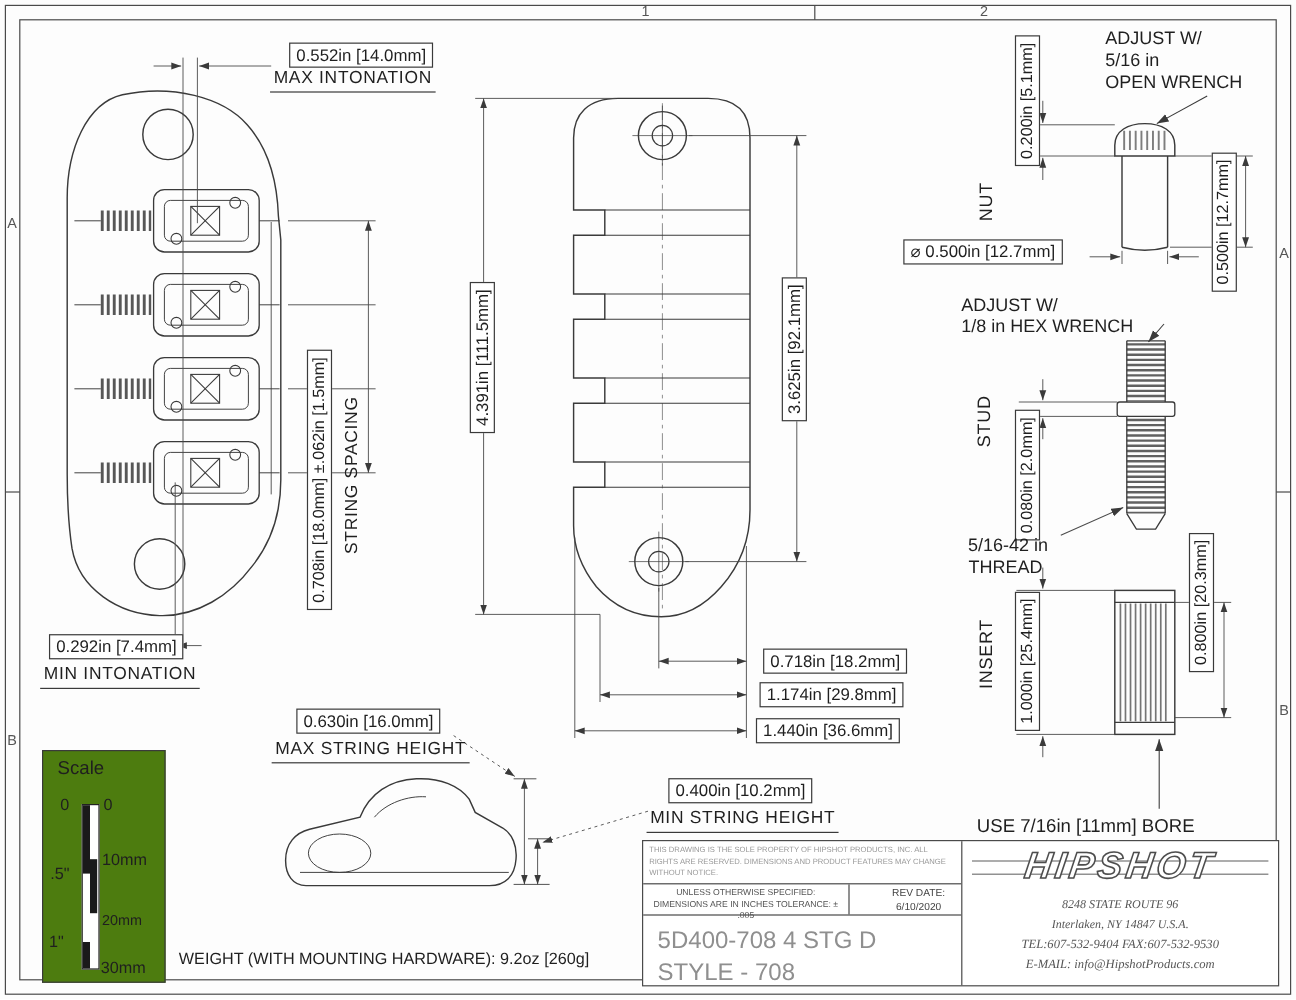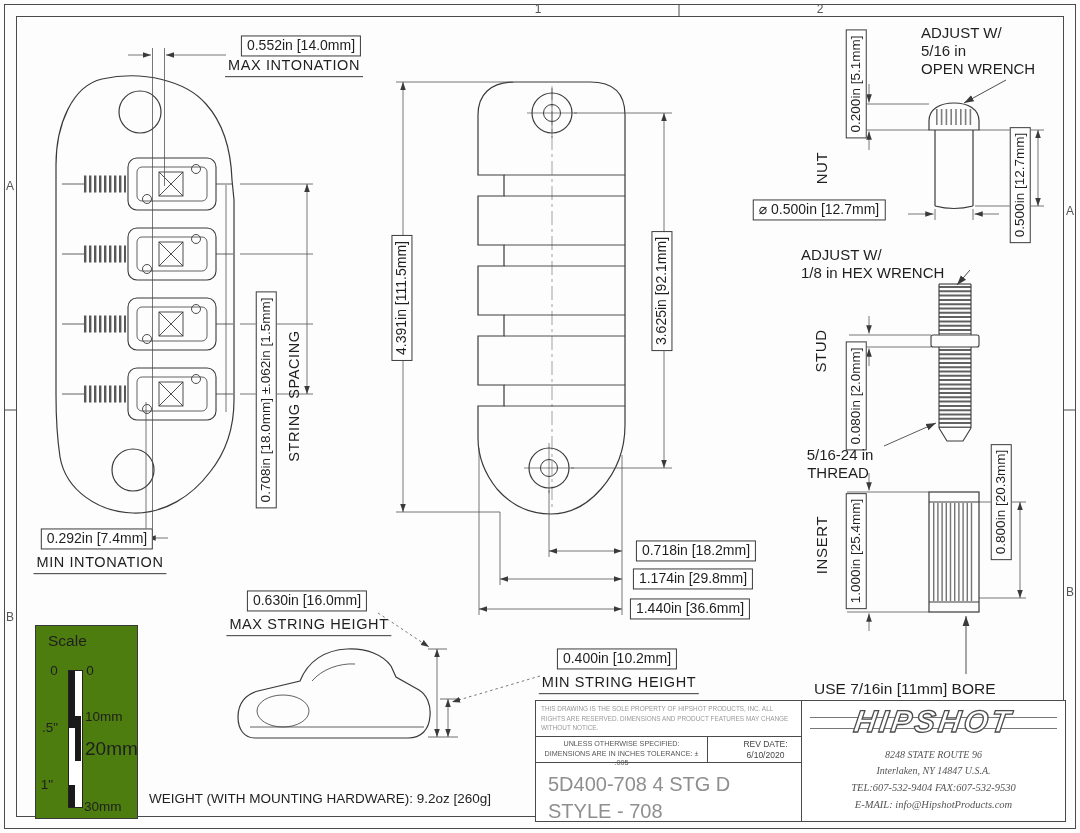--- a/index.html
+++ b/index.html
@@ -261,21 +261,21 @@
 <div class="t note" style="left:921px;top:60px">OPEN WRENCH</div>
 <div class="t cr lbl" style="left:822px;top:168px;font-size:15px">NUT</div>
 <div class="t cr box" style="left:856px;top:84px;font-size:13.5px">0.200in [5.1mm]</div>
 <div class="t c box" style="left:819px;top:210px">⌀ 0.500in [12.7mm]</div>
 <div class="t cr box" style="left:1020px;top:185px;font-size:13.5px">0.500in [12.7mm]</div>
 
 <div class="t note" style="left:801px;top:246px">ADJUST W/</div>
 <div class="t note" style="left:801px;top:264px">1/8 in HEX WRENCH</div>
 <div class="t cr lbl" style="left:821px;top:351px;font-size:15px">STUD</div>
 <div class="t cr box" style="left:856px;top:396px;font-size:13.5px">0.080in [2.0mm]</div>
-<div class="t c note" style="left:840px;top:455px">5/16-24 in</div>
+<div class="t c note" style="left:840px;top:455px">5/16-42 in</div>
 <div class="t c note" style="left:838px;top:473px">THREAD</div>
 
 <div class="t cr lbl" style="left:822px;top:545px;font-size:15px">INSERT</div>
 <div class="t cr box" style="left:856px;top:551px;font-size:13.5px">1.000in [25.4mm]</div>
 <div class="t cr box" style="left:1001px;top:502px;font-size:13.5px">0.800in [20.3mm]</div>
 <div class="t note" style="left:814px;top:680px;font-size:15.5px">USE 7/16in [11mm] BORE</div>
 
 <div class="t c box" style="left:307px;top:601px">0.630in [16.0mm]</div>
 <div class="t c ul lbl" style="left:309px;top:626px">MAX STRING HEIGHT</div>
 <div class="t c box" style="left:617px;top:659px">0.400in [10.2mm]</div>
@@ -288,21 +288,21 @@
   <div class="sbar" style="left:32px;top:44px;width:13px;height:136px">
     <i style="left:0;top:0;width:6px;height:57px"></i>
     <i style="left:6px;top:45px;width:6px;height:45px"></i>
     <i style="left:0;top:114px;width:6px;height:22px"></i>
   </div>
   <div class="t c" style="left:18px;top:45px;font-size:13.5px">0</div>
   <div class="t c" style="left:54px;top:45px;font-size:13.5px">0</div>
   <div class="t c" style="left:14px;top:102px;font-size:13.5px">.5"</div>
   <div class="t" style="left:49px;top:83px;font-size:13.5px">10mm</div>
   <div class="t c" style="left:11px;top:159px;font-size:13.5px">1"</div>
-  <div class="t" style="left:49px;top:112px;font-size:19px">20mm</div>
+  <div class="t" style="left:49px;top:135px;font-size:12px">20mm</div>
   <div class="t" style="left:48px;top:173px;font-size:13.5px">30mm</div>
 </div>
 
 <div class="tblock" style="left:535px;top:700px;width:529px;height:120px">
   <div class="tb-left">
     <div class="tb-prop">THIS DRAWING IS THE SOLE PROPERTY OF HIPSHOT PRODUCTS, INC. ALL RIGHTS ARE RESERVED. DIMENSIONS AND PRODUCT FEATURES MAY CHANGE WITHOUT NOTICE.</div>
     <div class="tb-mid">
       <div class="tb-spec">UNLESS OTHERWISE SPECIFIED: DIMENSIONS ARE IN INCHES TOLERANCE: ± .005</div>
       <div class="tb-rev">
         <div>REV DATE:</div>

